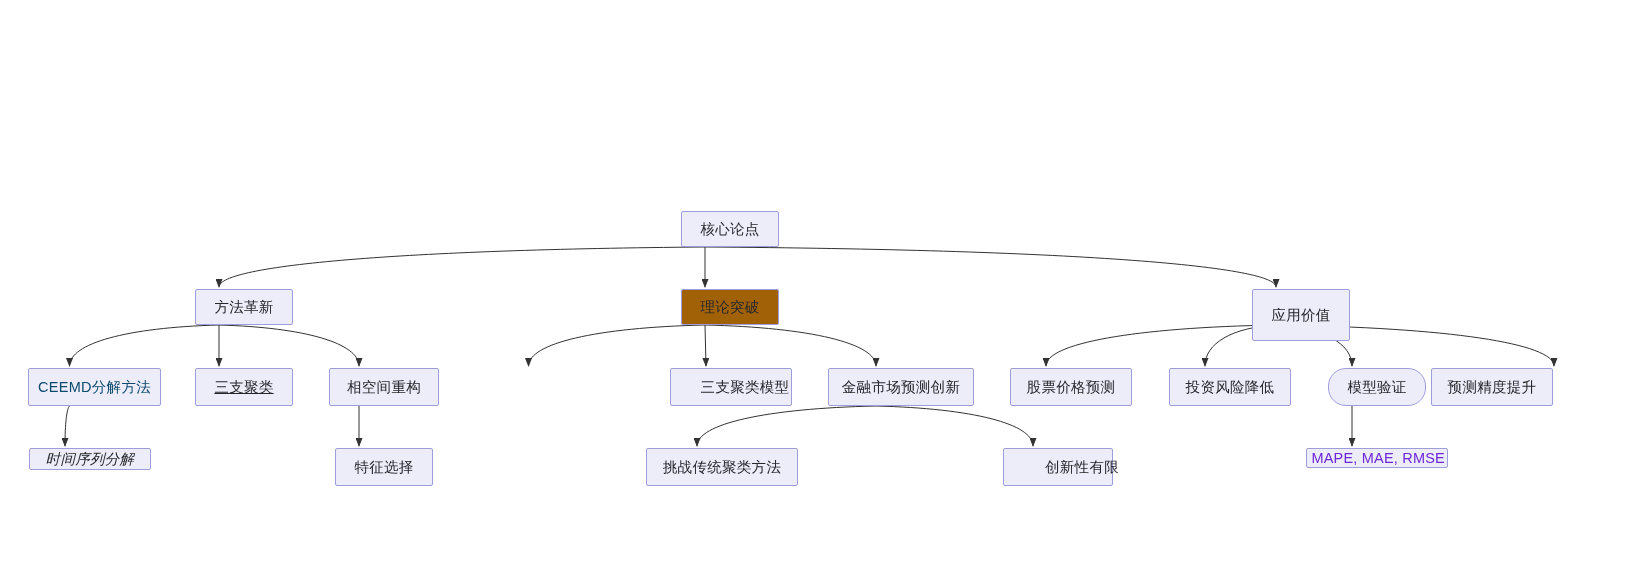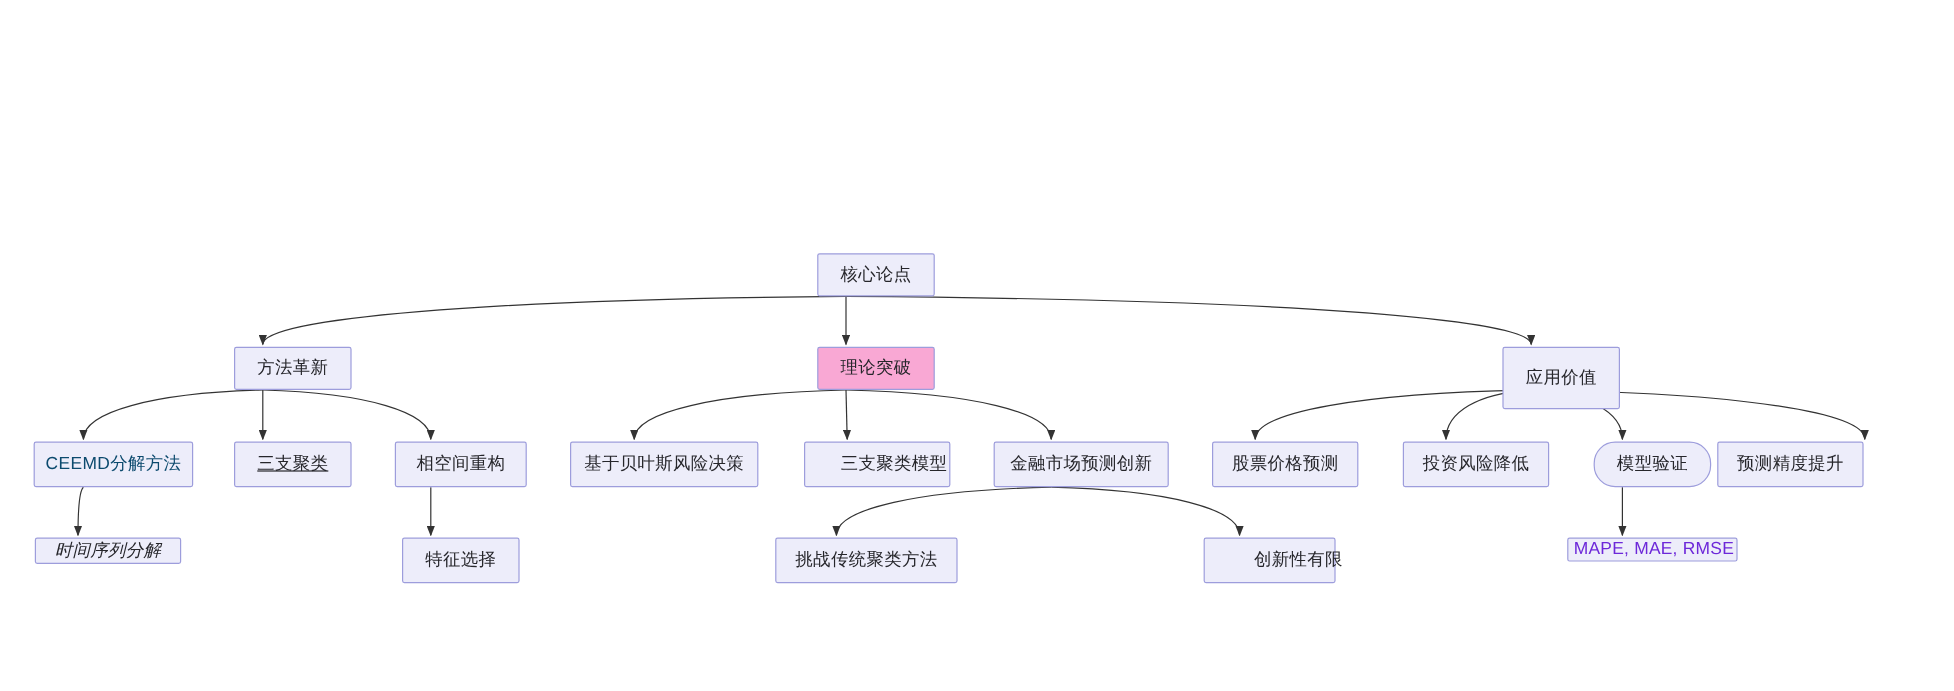--- a/index.html
+++ b/index.html
@@ -80,37 +80,34 @@
         <path d="M1352,406 L1352,446" fill="none" stroke="#333333" stroke-width="1" marker-end="url(#arrowhead)"></path>
       </g>
   </svg>
   <div id="node-layer">
       <div class="node" style="left: 656px; top: 211px; width: 98px; height: 36px; background: rgb(237, 237, 250); border-color: rgb(157, 157, 220); color: rgb(38, 38, 43);">
         <span class="node-label">核心论点</span>
       </div>
       <div class="node" style="left: 170px; top: 289px; width: 98px; height: 36px; background: rgb(237, 237, 250); border-color: rgb(157, 157, 220); color: rgb(38, 38, 43);">
         <span class="node-label">方法革新</span>
       </div>
-      <div class="node" style="left: 656px; top: 289px; width: 98px; height: 36px; background: #f9a8d4; border-color: rgb(157, 157, 220); color: rgb(38, 38, 43);">
+      <div class="node" style="left: 656px; top: 289px; width: 98px; height: 36px; background: #a16207; border-color: rgb(157, 157, 220); color: rgb(38, 38, 43);">
         <span class="node-label">理论突破</span>
       </div>
       <div class="node" style="left: 1227px; top: 289px; width: 98px; height: 52px; background: rgb(237, 237, 250); border-color: rgb(157, 157, 220); color: rgb(38, 38, 43);">
         <span class="node-label">应用价值</span>
       </div>
       <div class="node" style="left: 3px; top: 368px; width: 133px; height: 38px; background: rgb(237, 237, 250); border-color: rgb(157, 157, 220); color: #0c4a6e;">
         <span class="node-label">CEEMD分解方法</span>
       </div>
       <div class="node" style="left: 170px; top: 368px; width: 98px; height: 38px; background: rgb(237, 237, 250); border-color: rgb(157, 157, 220); color: rgb(38, 38, 43); text-decoration: underline;">
         <span class="node-label">三支聚类</span>
       </div>
       <div class="node" style="left: 304px; top: 368px; width: 110px; height: 38px; background: rgb(237, 237, 250); border-color: rgb(157, 157, 220); color: rgb(38, 38, 43);">
         <span class="node-label">相空间重构</span>
-      </div>
-      <div class="node" style="left: 450px; top: 368px; width: 157px; height: 38px; background: rgb(237, 237, 250); border-color: rgb(157, 157, 220); color: rgb(38, 38, 43);">
-        <span class="node-label">基于贝叶斯风险决策</span>
       </div>
       <div class="node" style="left: 645px; top: 368px; width: 122px; height: 38px; background: rgb(237, 237, 250); border-color: rgb(157, 157, 220); color: rgb(38, 38, 43); padding-left: 28px;">
         <span class="node-label">三支聚类模型</span>
       </div>
       <div class="node" style="left: 803px; top: 368px; width: 146px; height: 38px; background: rgb(237, 237, 250); border-color: rgb(157, 157, 220); color: rgb(38, 38, 43);">
         <span class="node-label">金融市场预测创新</span>
       </div>
       <div class="node" style="left: 985px; top: 368px; width: 122px; height: 38px; background: rgb(237, 237, 250); border-color: rgb(157, 157, 220); color: rgb(38, 38, 43);">
         <span class="node-label">股票价格预测</span>
       </div>

